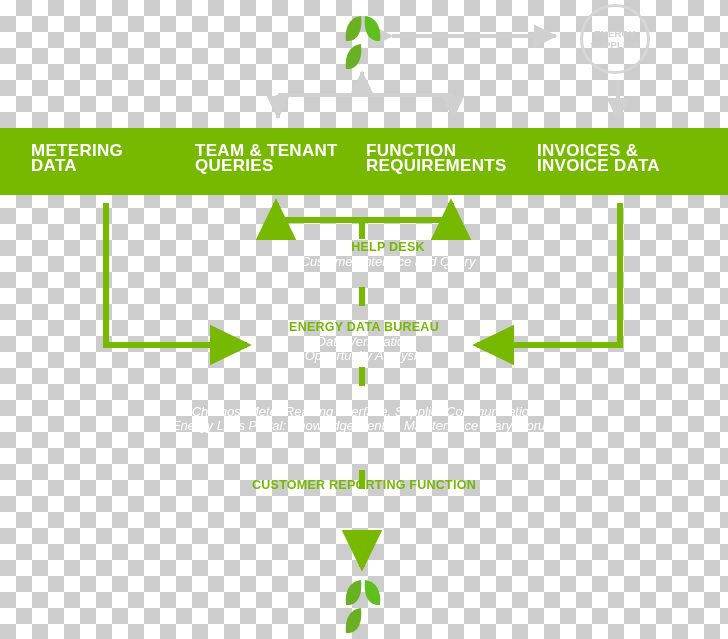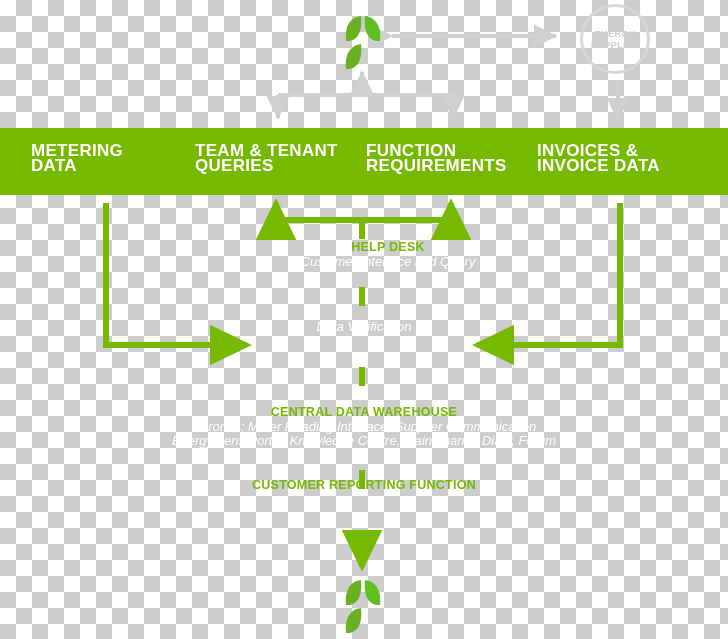--- a/index.html
+++ b/index.html
@@ -178,27 +178,28 @@
   </svg>
 
   <div class="node" style="top:240px;padding-left:24px;">
     <div class="title">HELP DESK</div>
     <div class="sub">
       <span>Customer Interface and Query</span>
     </div>
   </div>
 
   <div class="node" style="top:320px;">
+    <div class="title">ENERGY DATA BUREAU</div>
     <div class="sub">
       <span>Data Verification</span>
+      <span>Opportunity Analysis</span>
     </div>
   </div>
 
   <div class="node" style="top:405px;">
-    <div class="title">CENTRAL DATA WAREHOUSE</div>
     <div class="sub">
       <span>Chronos: Meter Reading Interface, Supplier Communication</span>
       <span>Energy Lens Portal: Knowledge Centre, Maintenance Diary, Forum</span>
     </div>
   </div>
 
   <div class="node" style="top:478px;">
     <div class="title">CUSTOMER REPORTING FUNCTION</div>
   </div>
 

